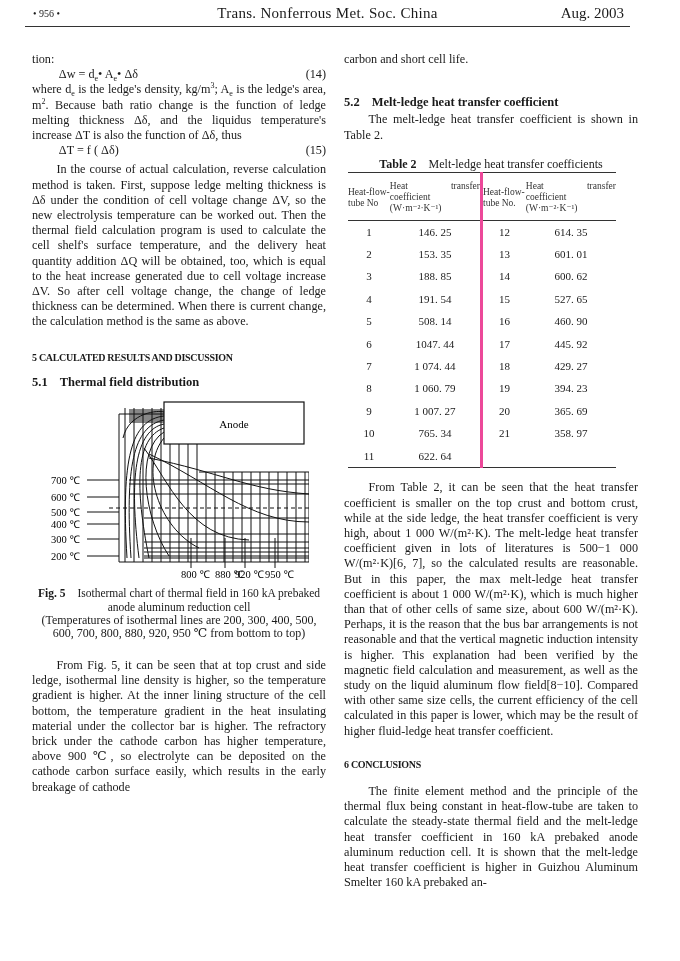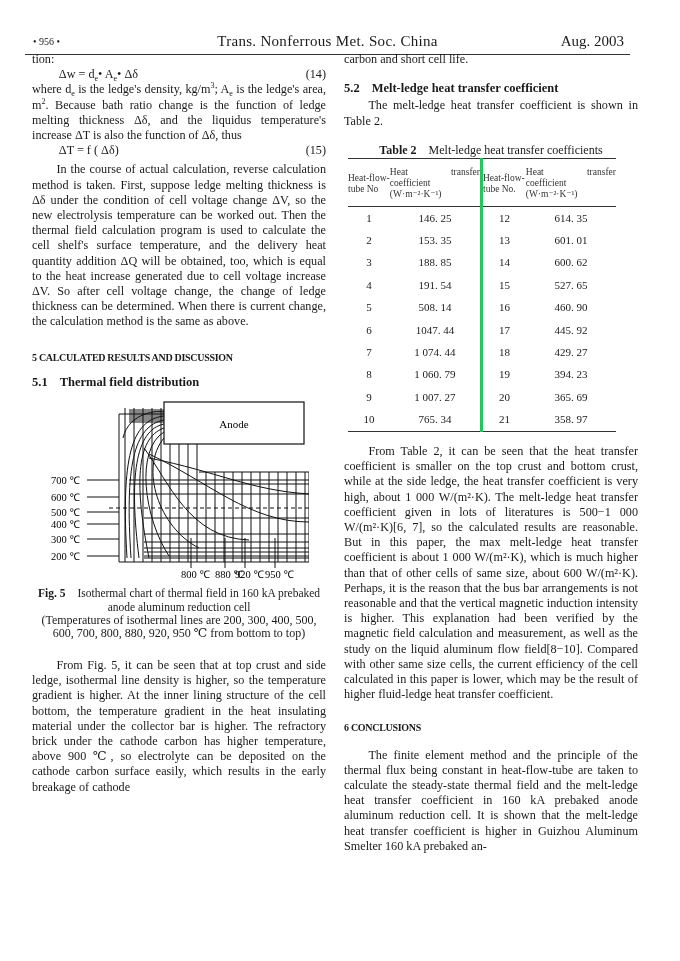--- a/index.html
+++ b/index.html
@@ -1,18 +1,18 @@
 <!DOCTYPE html>
 <html><head>
 <meta charset="utf-8">
 <style>
   html, body { margin: 0; padding: 0; background: #ffffff; }
   body { width: 680px; height: 961px; position: relative; overflow: hidden;
          font-family: "Liberation Serif", "DejaVu Serif", serif; color: #1a1a1a; }
-  .header { position: absolute; left: 25px; top: 32px; width: 605px; height: 22px;
+  .header { position: absolute; left: 25px; top: 4px; width: 605px; height: 22px;
             border-bottom: 1.5px solid #333; text-decoration: underline; }
   .header .pg { position: absolute; left: 8px; top: 4px; font-size: 10px; }
   .header .journal { position: absolute; left: 0; right: 0; top: 1px; text-align: center; font-size: 15px; letter-spacing: 0.3px; }
   .header .date { position: absolute; right: 6px; top: 1px; font-size: 15px; }
 
   .col { position: absolute; top: 52px; width: 294px; font-size: 12.2px; line-height: 15.2px; text-align: justify; }
   .col.left { left: 32px; }
   .col.right { left: 344px; }
   p { margin: 0; }
   .indent { text-indent: 2em; }
@@ -30,21 +30,21 @@
   .caption b { margin-right: 12px; }
   .caption .note { font-size: 12px; line-height: 13px; }
 
   .tbl-title { text-align: center; font-size: 12px; margin: 14px 0 0 0; }
   .tbl-title b { margin-right: 12px; }
   table.t2 { width: 268px; margin: 0 0 0 4px; border-collapse: collapse; font-size: 11px; }
   table.t2 thead tr { border-top: 1.5px solid #333; border-bottom: 1.5px solid #333; }
   table.t2 tbody tr:last-child { border-bottom: 1.5px solid #333; }
   table.t2 th { font-weight: normal; font-size: 9.5px; line-height: 11px; padding: 8px 0 6px 0; color: #333; }
   table.t2 td { text-align: center; height: 22.4px; padding: 0; }
-  table.t2 .split { border-left: 3px solid #22c55e; }
+  table.t2 .split { border-left: 3px solid #ec4899; }
 </style>
 </head>
 <body>
 
 <div class="header">
   <span class="pg">• 956 •</span>
   <span class="journal">Trans. Nonferrous Met. Soc. China</span>
   <span class="date">Aug. 2003</span>
 </div>
 
@@ -155,21 +155,21 @@
       <b>Fig. 5</b><span>Isothermal chart of thermal field in 160 kA prebaked anode aluminum reduction cell</span>
       <div class="note">(Temperatures of isothermal lines are 200, 300, 400, 500, 600, 700, 800, 880, 920, 950 ℃ from bottom to top)</div>
     </div>
   </div>
 
   <p class="indent" style="margin-top:18px">From Fig. 5, it can be seen that at top crust and side ledge, isothermal line density is higher, so the temperature gradient is higher. At the inner lining structure of the cell bottom, the temperature gradient in the heat insulating material under the collector bar is higher. The refractory brick under the cathode carbon has higher temperature, above 900 ℃, so electrolyte can be deposited on the cathode carbon surface easily, which results in the early breakage of cathode</p>
 </div>
 
 <div class="col right">
   <p>carbon and short cell life.</p>
-  <div class="subsec" style="margin-top:14px"><span class="n">5.2</span><span>Melt-ledge heat transfer coefficient</span></div>
+  <div class="subsec" style="margin-top:28px"><span class="n">5.2</span><span>Melt-ledge heat transfer coefficient</span></div>
   <p class="indent">The melt-ledge heat transfer coefficient is shown in Table 2.</p>
 
   <div class="tbl-title"><b>Table 2</b><span>Melt-ledge heat transfer coefficients</span></div>
   <table class="t2">
     <thead>
       <tr>
         <th>Heat-flow-tube No</th>
         <th>Heat transfer coefficient (W·m⁻²·K⁻¹)</th>
         <th class="split">Heat-flow-tube No.</th>
         <th>Heat transfer coefficient (W·m⁻²·K⁻¹)</th>
@@ -229,20 +229,26 @@
           <td>1 007. 27</td>
           <td class="split">20</td>
           <td>365. 69</td>
         </tr>
         <tr>
           <td>10</td>
           <td>765. 34</td>
           <td class="split">21</td>
           <td>358. 97</td>
         </tr>
+        <tr>
+          <td>11</td>
+          <td>622. 64</td>
+          <td class="split"></td>
+          <td></td>
+        </tr>
       </tbody>
   </table>
 
   <p class="indent" style="margin-top:12px">From Table 2, it can be seen that the heat transfer coefficient is smaller on the top crust and bottom crust, while at the side ledge, the heat transfer coefficient is very high, about 1 000 W/(m²·K). The melt-ledge heat transfer coefficient given in lots of literatures is 500−1 000 W/(m²·K)[6, 7], so the calculated results are reasonable. But in this paper, the max melt-ledge heat transfer coefficient is about 1 000 W/(m²·K), which is much higher than that of other cells of same size, about 600 W/(m²·K). Perhaps, it is the reason that the bus bar arrangements is not reasonable and that the vertical magnetic induction intensity is higher. This explanation had been verified by the magnetic field calculation and measurement, as well as the study on the liquid aluminum flow field[8−10]. Compared with other same size cells, the current efficiency of the cell calculated in this paper is lower, which may be the result of higher fluid-ledge heat transfer coefficient.</p>
 
   <div class="sec" style="margin-top:18px">6   CONCLUSIONS</div>
   <p class="indent" style="margin-top:12px">The finite element method and the principle of the thermal flux being constant in heat-flow-tube are taken to calculate the steady-state thermal field and the melt-ledge heat transfer coefficient in 160 kA prebaked anode aluminum reduction cell. It is shown that the melt-ledge heat transfer coefficient is higher in Guizhou Aluminum Smelter 160 kA prebaked an-</p>
 </div>
 
 </body></html>

